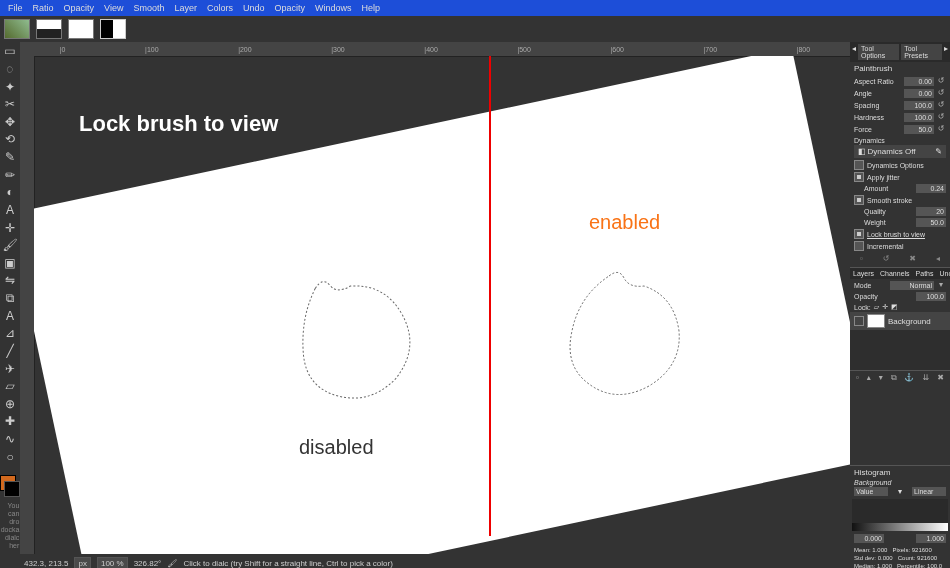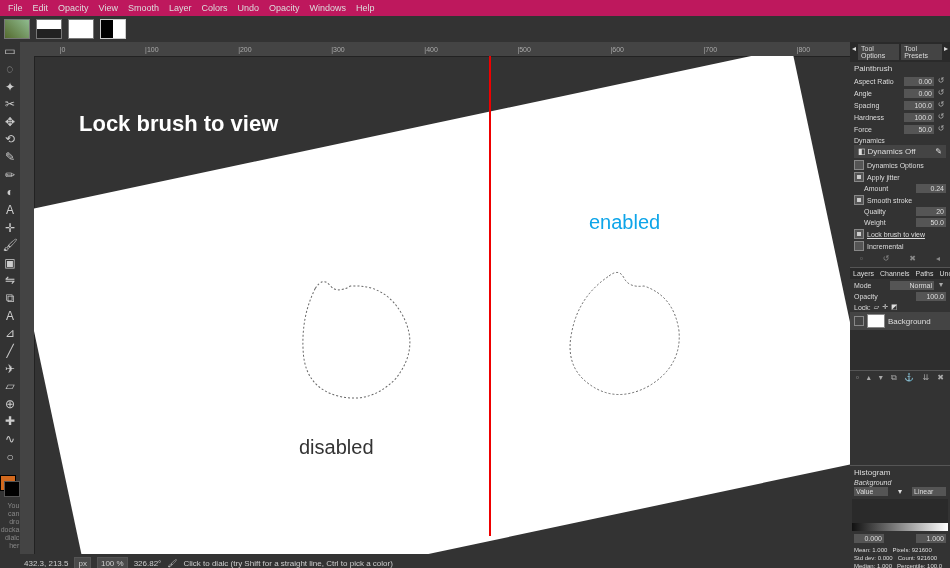--- a/index.html
+++ b/index.html
@@ -1,16 +1,16 @@
 <!DOCTYPE html>
 <html><head>
 <meta charset="utf-8">
 <style>
 html,body{margin:0;padding:0;width:950px;height:568px;background:#383838;font-family:Arial,sans-serif;font-size:9px;color:#ddd;overflow:hidden}
-.menubar{height:16px;background:#be185d;display:flex;align-items:center;padding:0 4px;gap:2px}
+.menubar{height:16px;background:#1d4ed8;display:flex;align-items:center;padding:0 4px;gap:2px}
 .menubar span{padding:2px 4px;cursor:default}
 .thumbstrip{height:22px;background:#333;display:flex;align-items:center;padding:2px 4px;gap:6px}
 .thumb{width:24px;height:18px;background:#555;border:1px solid #777}
 .thumb.a{background:linear-gradient(45deg,#556b2f,#8fbc8f)}
 .thumb.b{background:linear-gradient(#fff 50%,#222 50%)}
 .thumb.c{background:#fff}
 .thumb.d{background:linear-gradient(90deg,#000 50%,#fff 50%);border-color:#ccc}
 .main{display:flex;height:530px}
 .toolbox{width:20px;background:#333;display:flex;flex-direction:column;align-items:center;gap:3px;padding-top:2px}
 .tbtn{width:16px;height:16px;display:flex;align-items:center;justify-content:center;color:#ccc;font-size:12px}
@@ -18,21 +18,21 @@
 .swatch2{width:14px;height:14px;background:#000;border:1px solid #555;margin-left:4px;margin-top:-10px}
 .hint{font-size:7px;color:#888;text-align:right;line-height:8px;margin-top:auto;margin-bottom:20px;padding:2px}
 .canvas-area{flex:1;background:#333;position:relative}
 .ruler-h{height:14px;background:#444;border-bottom:1px solid #222;font-size:7px;color:#aaa;display:flex;align-items:center;justify-content:space-around}
 .ruler-v{width:14px;background:#444;border-right:1px solid #222;position:absolute;left:0;top:14px;bottom:0}
 .viewport{position:absolute;left:14px;top:14px;right:0;bottom:18px;overflow:hidden}
 .rot-canvas{position:absolute;width:800px;height:420px;background:#fff;transform:rotate(-12deg);left:10px;top:70px}
 .divider{position:absolute;left:455px;top:0;bottom:18px;width:2px;background:#e00;z-index:5}
 .canvas-title{position:absolute;left:45px;top:55px;font-size:22px;font-weight:600;color:#fff;z-index:6;font-family:'Segoe UI',sans-serif}
 .lbl-dis{position:absolute;left:265px;top:380px;font-size:20px;color:#333;z-index:6;font-family:'Segoe UI',sans-serif}
-.lbl-en{position:absolute;left:555px;top:155px;font-size:20px;color:#0ea5e9;z-index:6;font-family:'Segoe UI',sans-serif}
+.lbl-en{position:absolute;left:555px;top:155px;font-size:20px;color:#f97316;z-index:6;font-family:'Segoe UI',sans-serif}
 .blob{position:absolute;width:140px;height:140px;z-index:5}
 .blob svg{width:100%;height:100%}
 .statusbar{position:absolute;left:0;right:0;bottom:0;height:18px;background:#333;display:flex;align-items:center;font-size:8px;color:#ccc;gap:6px;padding:0 4px}
 .sb-box{background:#4a4a4a;padding:1px 3px;border:1px solid #555}
 .rpanel{width:100px;background:#333;display:flex;flex-direction:column;font-size:8px}
 .rp-tabs{display:flex;background:#2a2a2a;padding:2px;gap:2px}
 .rp-tab{padding:1px 3px;background:#444;font-size:7px}
 .rp-title{padding:2px 4px;font-weight:normal;font-size:8px}
 .optrow{display:flex;align-items:center;justify-content:space-between;padding:1px 4px;gap:2px}
 .optrow .l{flex:1;font-size:7px}
@@ -54,21 +54,21 @@
 .histo .bars::after{content:"";position:absolute;bottom:0;left:0;right:0;height:8px;background:linear-gradient(90deg,#111,#fff)}
 .histo .stats{font-size:6px;padding:2px 4px;line-height:8px}
 .dyn-box{display:flex;align-items:center;gap:2px;padding:2px 4px;background:#444;margin:1px 4px}
 .layer-tools{display:flex;justify-content:space-around;padding:2px 0;color:#888}
 </style>
 </head>
 <body>
 
 <div class="menubar">
   <span>File</span>
-  <span>Edit</span>
+  <span>Ratio</span>
   <span>Opacity</span>
   <span>View</span>
   <span>Smooth</span>
   <span>Layer</span>
   <span>Colors</span>
   <span>Undo</span>
   <span>Opacity</span>
   <span>Windows</span>
   <span>Help</span>
 </div>

